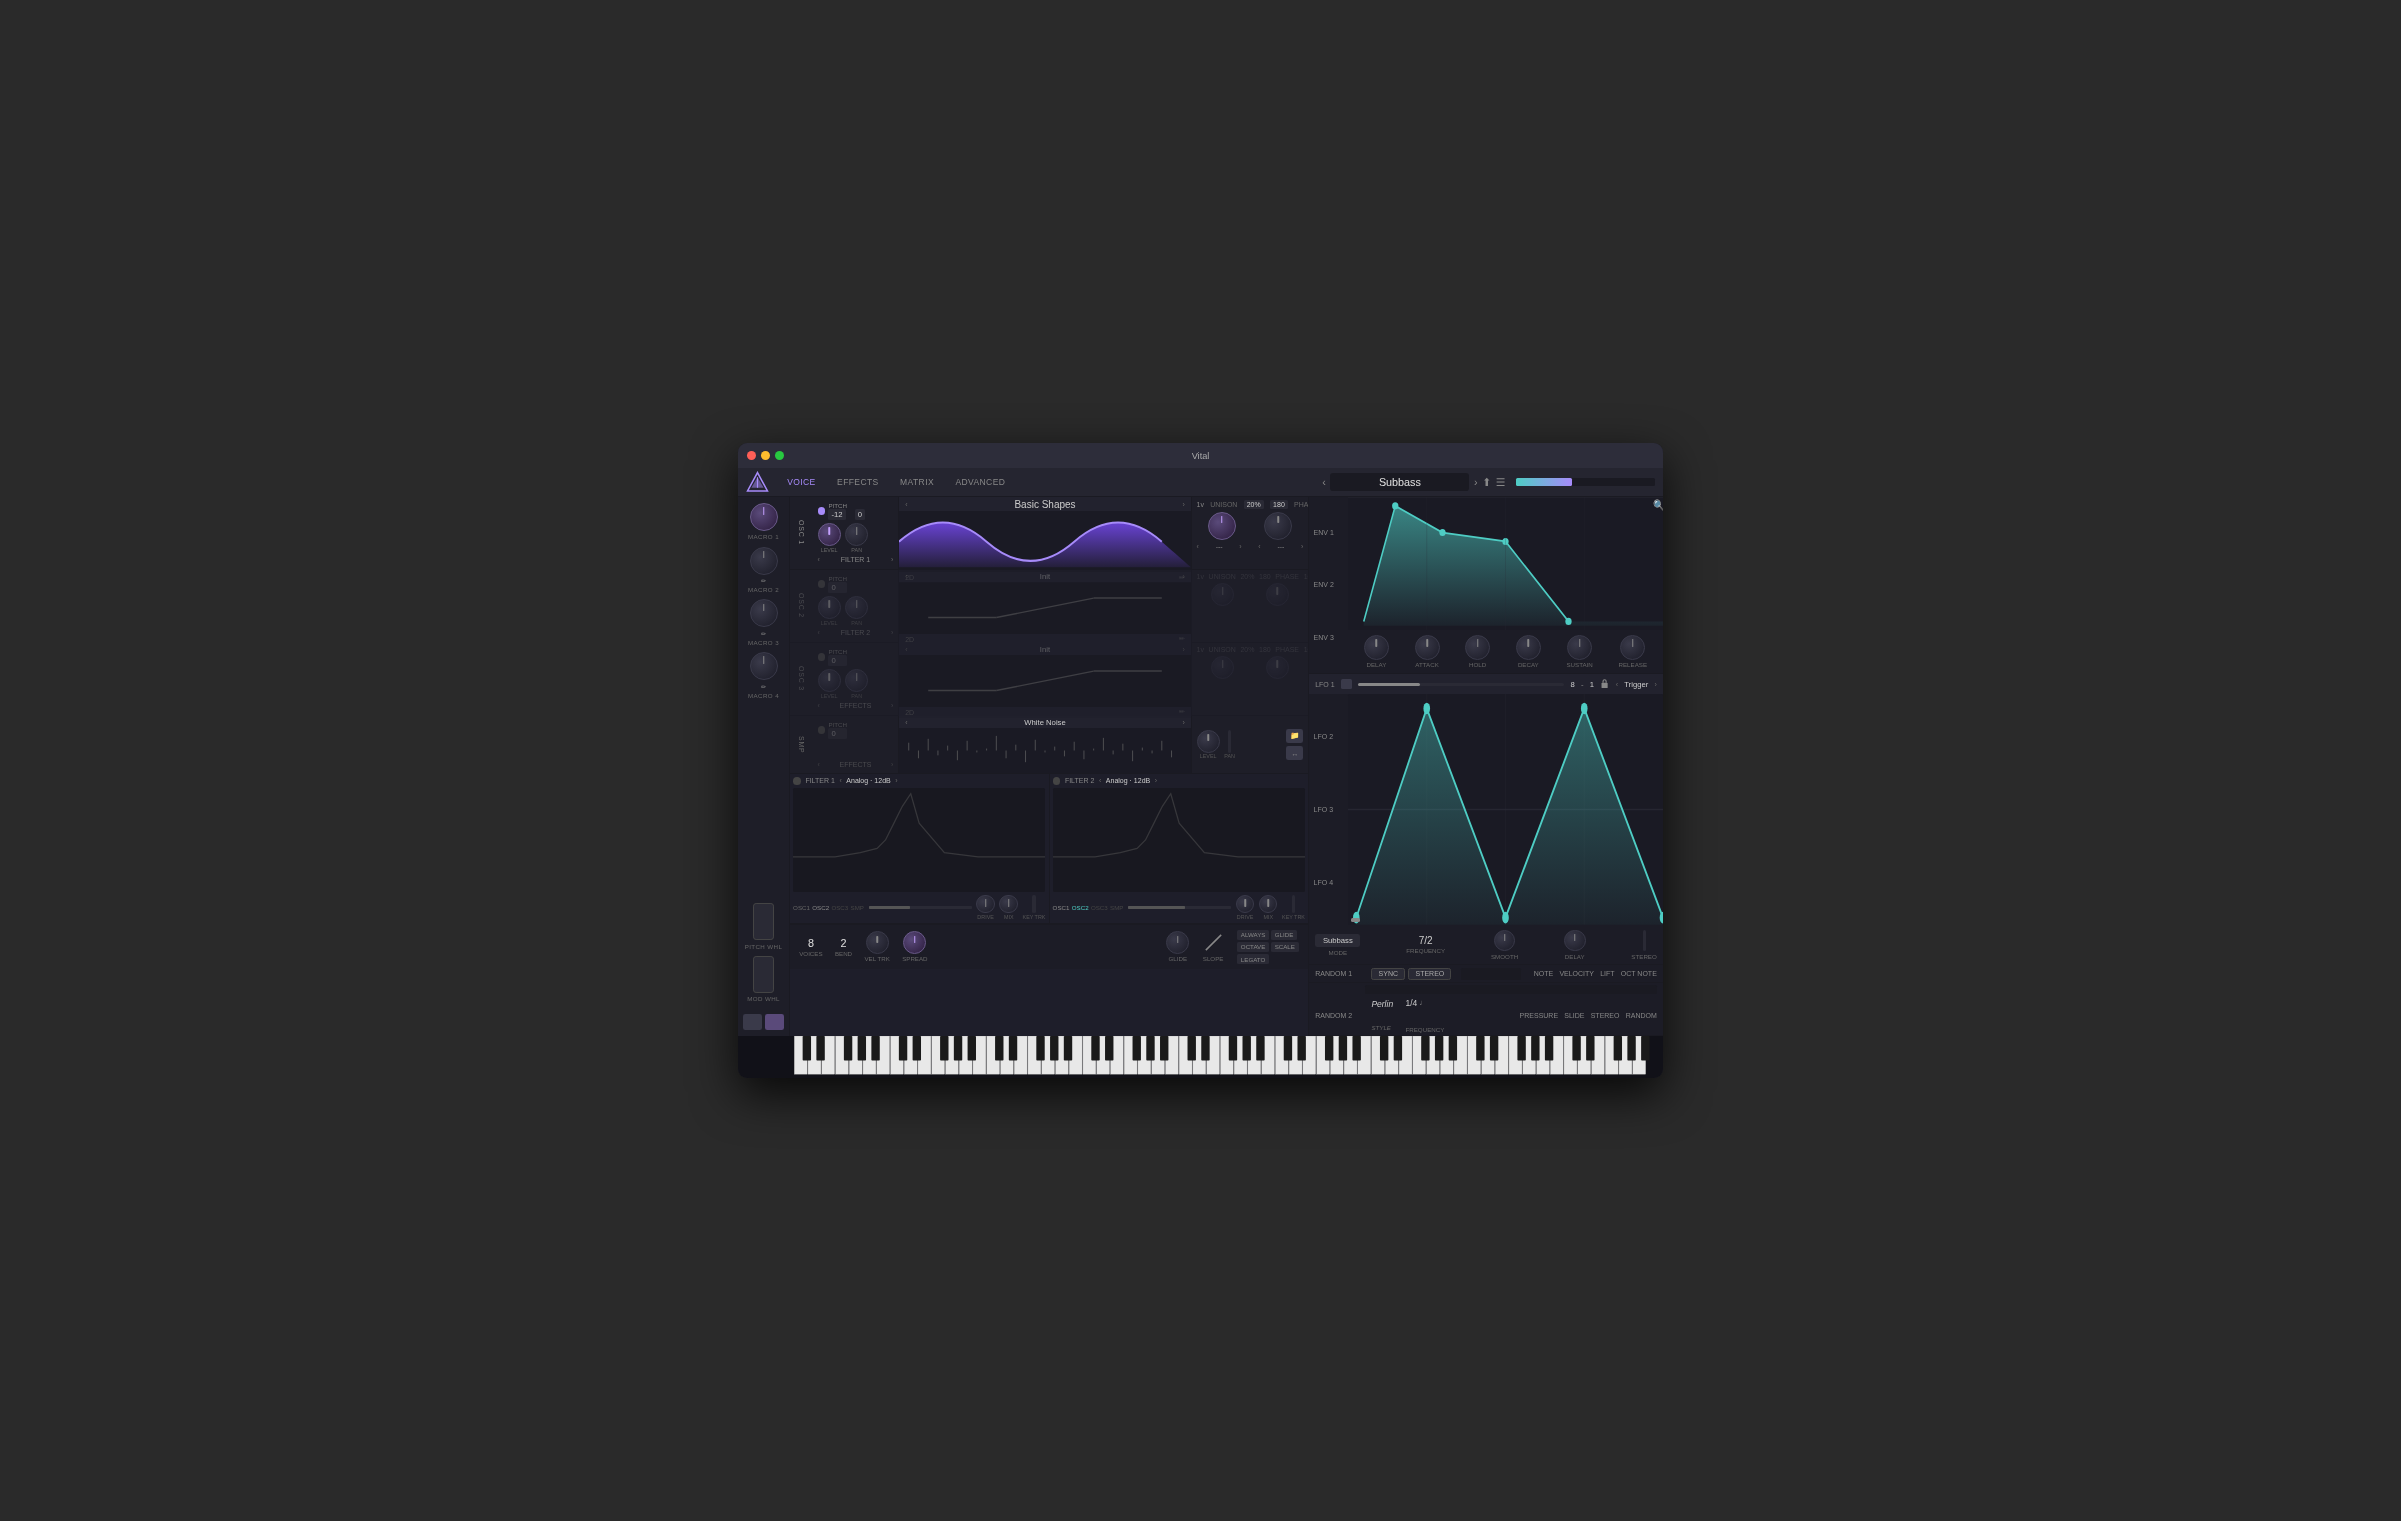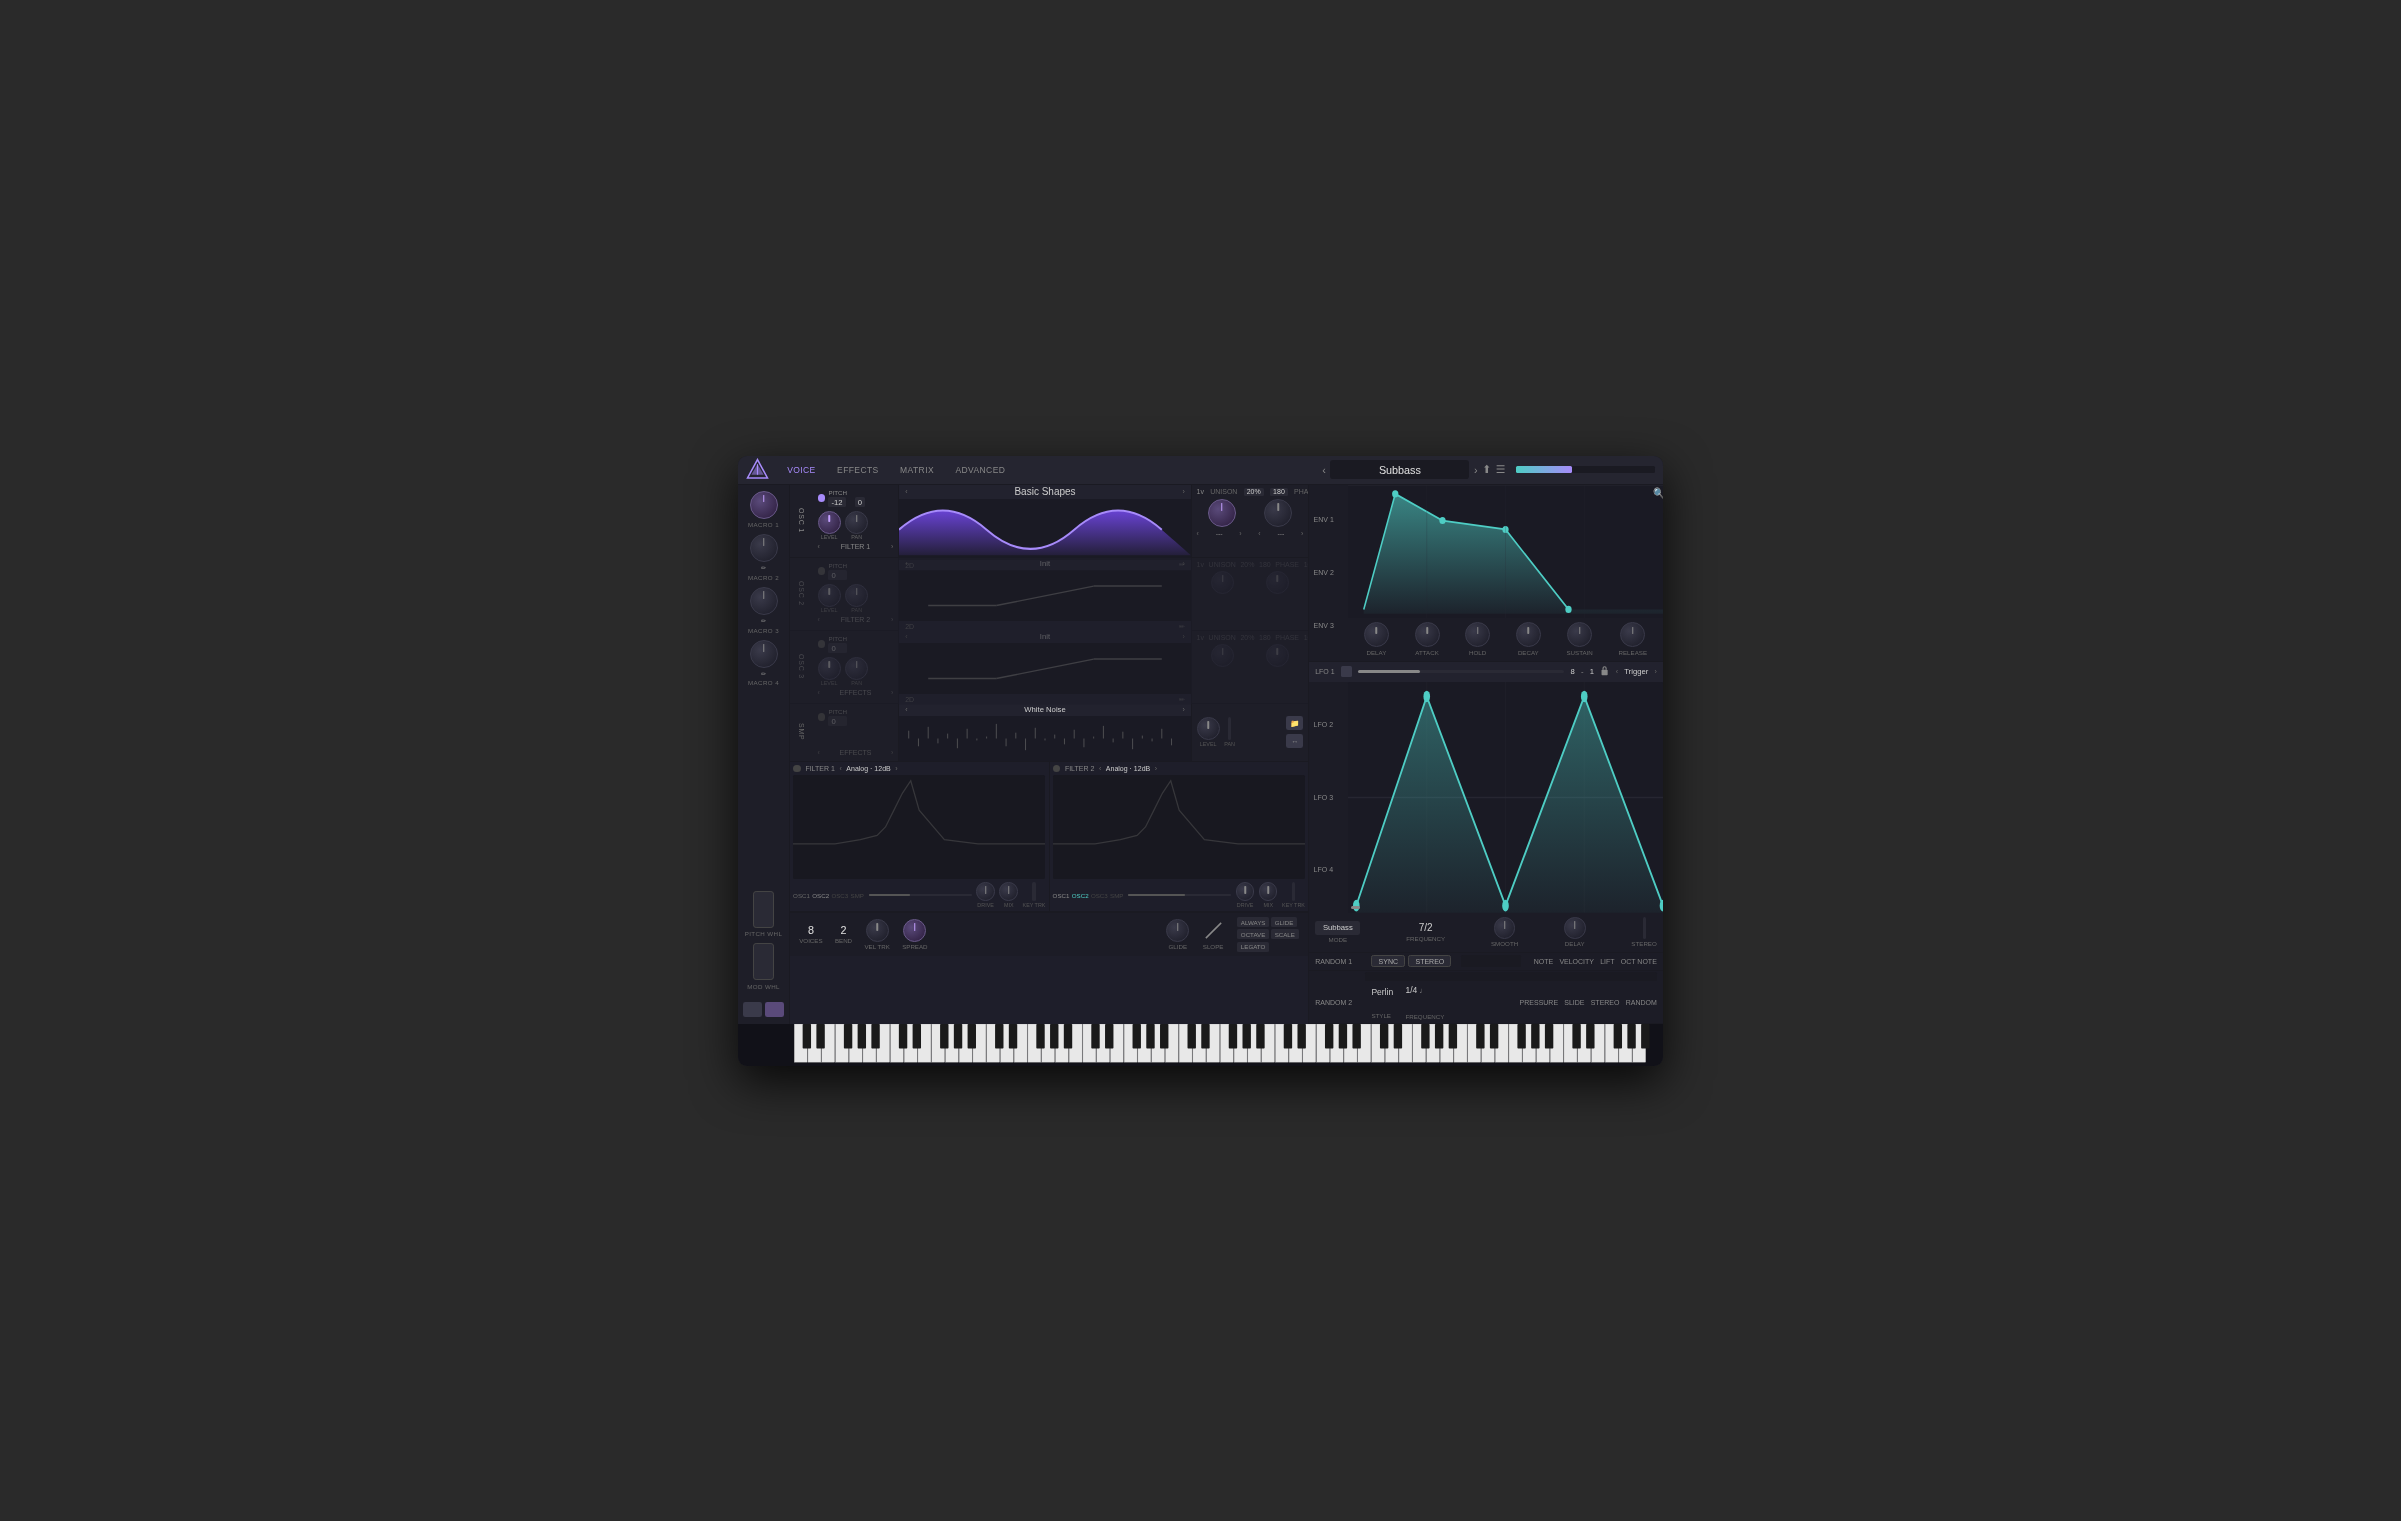--- a/index.html
+++ b/index.html
@@ -185,20 +185,28 @@
       background: #1e1e28;
       position: relative;
     }
     svg text { font-family: -apple-system, sans-serif; }
   </style>
 </head>
 <body>
 
 <div class="window">
 
+  <div class="title-bar">
+    <div class="traffic-lights">
+      <div class="tl tl-red"></div>
+      <div class="tl tl-yellow"></div>
+      <div class="tl tl-green"></div>
+    </div>
+    <span class="title-text">Vital</span>
+  </div>
 
   <div class="nav-bar">
 
     <svg class="logo" viewBox="0 0 30 30">
       <polygon points="15,2 28,26 2,26" fill="none" stroke="#a78bfa" stroke-width="2"></polygon>
       <polygon points="15,8 23,22 7,22" fill="#a78bfa" opacity="0.5"></polygon>
       <line x1="15" y1="8" x2="15" y2="22" stroke="#a78bfa" stroke-width="1.5"></line>
     </svg>
 
     <div class="nav-tab active">VOICE</div>
@@ -847,21 +855,21 @@
             <span style="font-size:7px;color:#888;">OCT NOTE</span>
           </div>
         </div>
 
         <div style="padding:1.5px 6.2px 1.5px 56px;">
           <div style="height:9.2px;background:#1a1a22;border-radius:1.5px;"></div>
         </div>
 
         <div style="display:flex;align-items:center;padding:2.3px 6.2px;gap:6.2px;">
           <span style="font-size:7px;color:#888;width:50px;">RANDOM 2</span>
-          <div style="display:flex;flex-direction:column;gap:15px;">
+          <div style="display:flex;flex-direction:column;gap:15px;font-style:italic;">
             <span style="font-size:8.5px;color:#ccc;">Perlin</span>
             <span style="font-size:6.2px;color:#666;text-transform:uppercase;">STYLE</span>
           </div>
           <div style="display:flex;flex-direction:column;gap:18px;margin-left:6.2px;">
             <div style="display:flex;align-items:center;gap:2.3px;">
               <span style="font-size:8.5px;color:#ccc;">1/4</span>
               <span style="font-size:7.7px;color:#888;">♩</span>
             </div>
             <span style="font-size:6.2px;color:#666;text-transform:uppercase;">FREQUENCY</span>
           </div>

